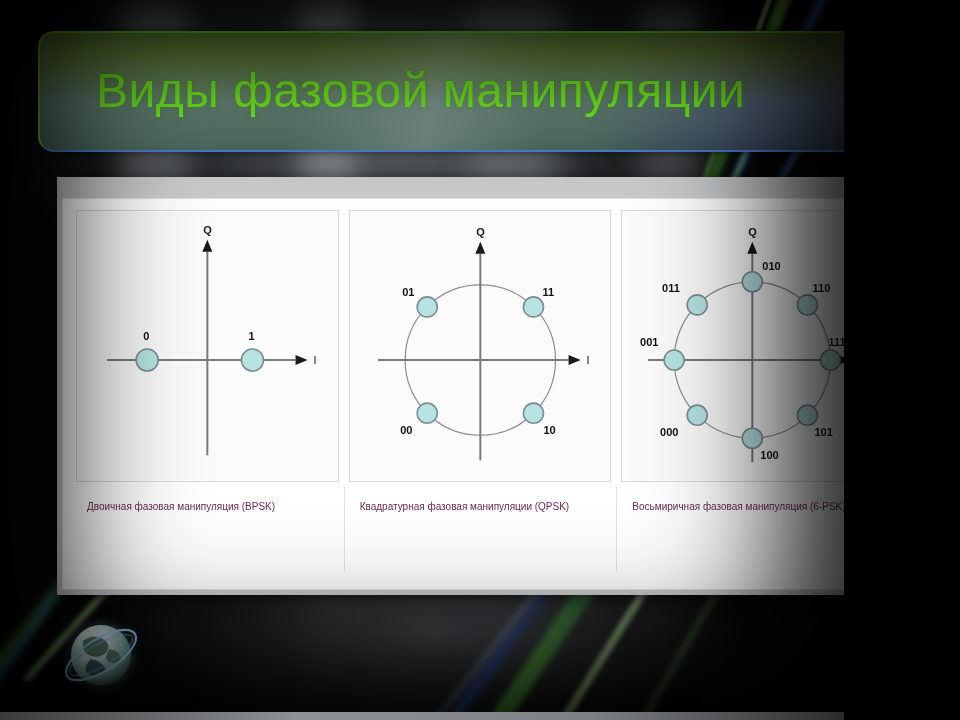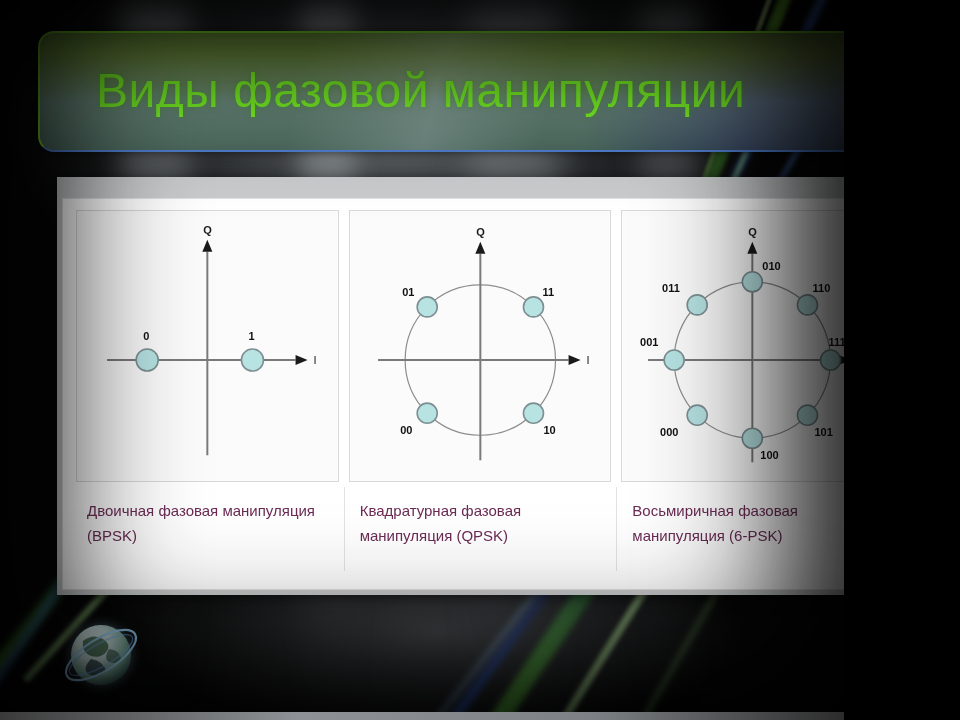--- a/index.html
+++ b/index.html
@@ -75,21 +75,21 @@
     background:#c9cbcc;padding:0;box-shadow:0 2px 12px rgba(0,0,0,.55);}
   #image-inner{position:absolute;left:5px;top:21px;right:5px;bottom:5px;
     background:#ffffff;border:1px solid #e2e2e2;}
   #grid{position:absolute;inset:8px;display:flex;flex-direction:column;}
   #diagram-row{display:flex;height:278px;}
   #caption-row{display:flex;flex:1;}
   .cell{flex:1;position:relative;}
   .diag-cell{margin:3px 5px;border:1px solid #d8d8d8;background:#fbfbfb;}
   .cap-cell{position:relative;padding:14px 6px 0 16px;}
   .cap-cell + .cap-cell::before{content:"";position:absolute;left:0;top:2px;bottom:10px;width:1px;background:#e3e3e3;}
-  .caption{color:#6b2b55;font-size:15px;line-height:1.65;max-width:230px;}
+  .caption{color:#6b2b55;font-size:10px;line-height:1.65;max-width:230px;}
 
   svg{display:block;}
 </style>
 </head>
 <body>
 
 <div id="slide">
 
   <div class="bg-base"></div>
   <div class="vstripe s1"></div>
@@ -195,21 +195,21 @@
               </g>
             </svg>
           </div>
         </div>
 
         <div id="caption-row">
           <div class="cell cap-cell">
             <div class="caption">Двоичная фазовая манипуляция (BPSK)</div>
           </div>
           <div class="cell cap-cell">
-            <div class="caption">Квадратурная фазовая манипуляция (QPSK)</div>
+            <div class="caption">Квадратурная фазовая манипуляции (QPSK)</div>
           </div>
           <div class="cell cap-cell">
             <div class="caption">Восьмиричная фазовая манипуляция (6-PSK)</div>
           </div>
         </div>
 
       </div>
     </div>
   </div>
 

